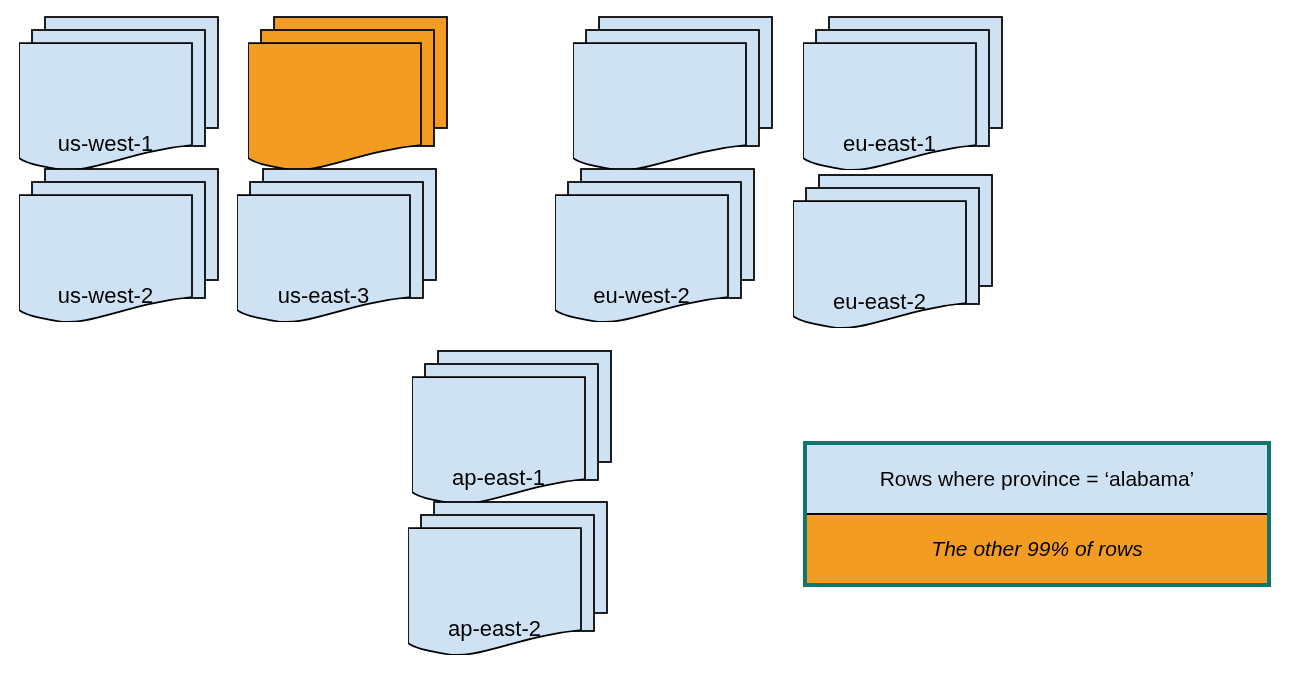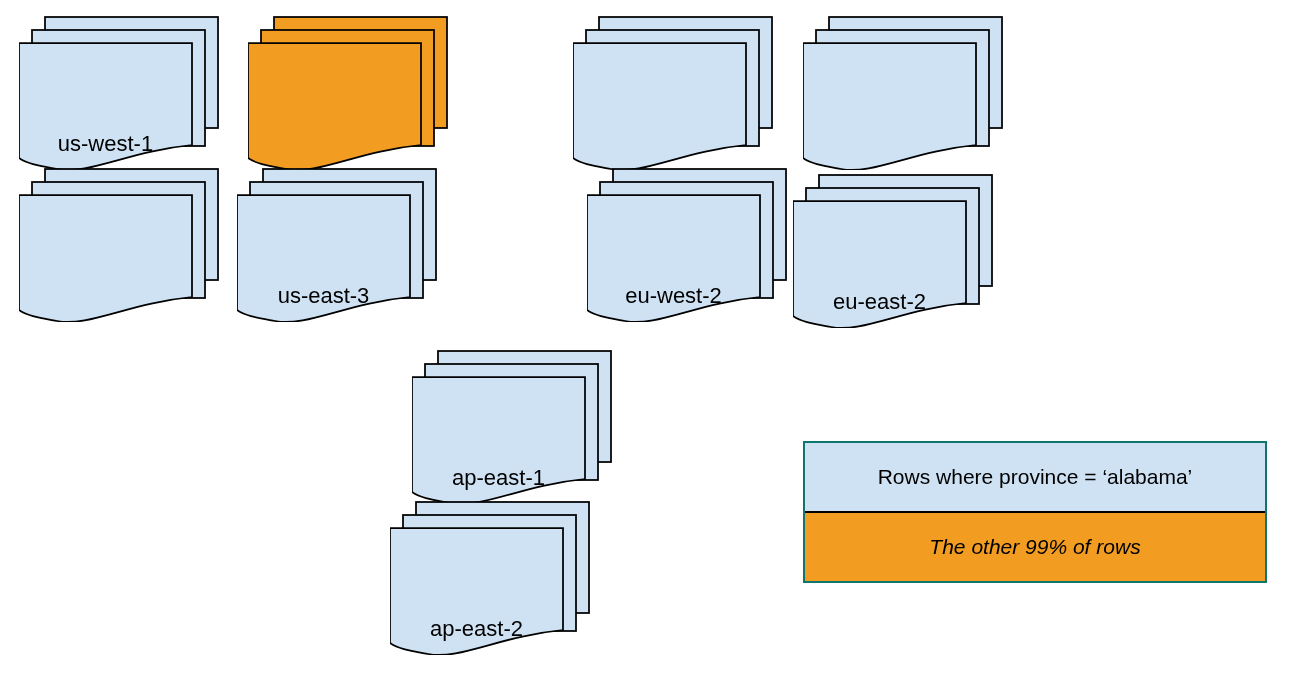--- a/index.html
+++ b/index.html
@@ -22,21 +22,21 @@
     font-size: 22px;
     color: #000000;
     white-space: nowrap;
     pointer-events: none;
     margin-top: 38px;
   }
   .legend {
     position: absolute;
     left: 803px; top: 441px;
     width: 460px;
-    border: 2px solid #0f766e;
+    border: 4px solid #0f766e;
   }
   .legend-row {
     height: 68px;
     display: flex; align-items: center; justify-content: center;
     font-size: 21px;
     color: #000000;
   }
   .legend-row + .legend-row { border-top: 2px solid #000000; font-style: italic; }
   .legend-row--blue { background: var(--page-blue, #cfe2f3); }
   .legend-row--orange { background: var(--highlight-orange, #f29d22); }
@@ -72,57 +72,59 @@
   <div class="stack" style="left:573px; top:13px">
     <svg width="202" height="157">
         <use href="#doc-stack"></use>
       </svg>
   </div>
 
   <div class="stack" style="left:803px; top:13px">
     <svg width="202" height="157">
         <use href="#doc-stack"></use>
       </svg>
+    <span class="stack-label">eu-east-1</span>
   </div>
 
   <div class="stack" style="left:19px; top:165px">
     <svg width="202" height="157">
         <use href="#doc-stack"></use>
       </svg>
+    <span class="stack-label">us-west-2</span>
   </div>
 
   <div class="stack" style="left:237px; top:165px">
     <svg width="202" height="157">
         <use href="#doc-stack"></use>
       </svg>
     <span class="stack-label">us-east-3</span>
   </div>
 
-  <div class="stack" style="left:587px; top:165px">
+  <div class="stack" style="left:555px; top:165px">
     <svg width="202" height="157">
         <use href="#doc-stack"></use>
       </svg>
     <span class="stack-label">eu-west-2</span>
   </div>
 
   <div class="stack" style="left:793px; top:171px">
     <svg width="202" height="157">
         <use href="#doc-stack"></use>
       </svg>
     <span class="stack-label">eu-east-2</span>
   </div>
 
   <div class="stack" style="left:412px; top:347px">
     <svg width="202" height="157">
         <use href="#doc-stack"></use>
       </svg>
     <span class="stack-label">ap-east-1</span>
   </div>
 
-  <div class="stack" style="left:390px; top:498px">
+  <div class="stack" style="left:408px; top:498px">
     <svg width="202" height="157">
         <use href="#doc-stack"></use>
       </svg>
     <span class="stack-label">ap-east-2</span>
   </div>
 
   <div class="legend">
     <div class="legend-row legend-row--blue">
       <span>Rows where province = ‘alabama’</span>
     </div>

